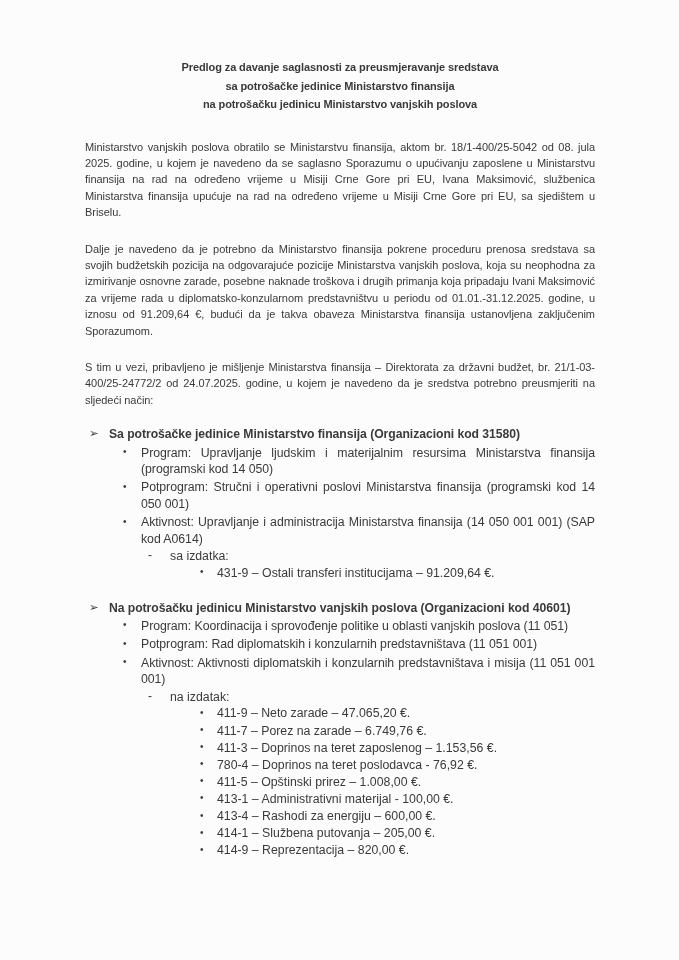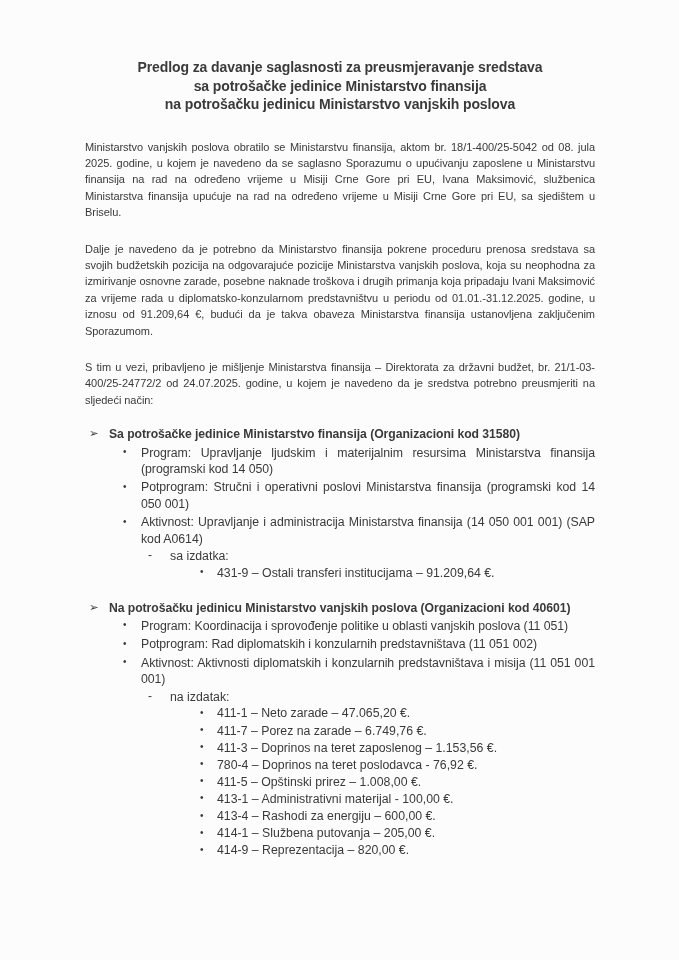--- a/index.html
+++ b/index.html
@@ -26,21 +26,21 @@
     left: 85px;
     top: 0;
     width: 510px;
   }
 
   
   .doc-title {
     margin-top: 58px;
     text-align: center;
     font-weight: bold;
-    font-size: 14px;
+    font-size: 11px;
     line-height: 18.5px;
     letter-spacing: -0.1px;
   }
   .doc-title .tline { display: block; }
 
   
   .para {
     text-align: justify;
     font-size: 11px;
     line-height: 16.4px;
@@ -166,35 +166,35 @@
         <span class="arrow-bullet">➢</span>
         <span>Na potrošačku jedinicu Ministarstvo vanjskih poslova (Organizacioni kod 40601)</span>
       </div>
 
       <div class="lvl1">
         <span class="dot-bullet">•</span>
         <span>Program: Koordinacija i sprovođenje politike u oblasti vanjskih poslova (11 051)</span>
       </div>
       <div class="lvl1">
         <span class="dot-bullet">•</span>
-        <span>Potprogram: Rad diplomatskih i konzularnih predstavništava (11 051 002)</span>
+        <span>Potprogram: Rad diplomatskih i konzularnih predstavništava (11 051 001)</span>
       </div>
       <div class="lvl1">
         <span class="dot-bullet">•</span>
         <span>Aktivnost: Aktivnosti diplomatskih i konzularnih predstavništava i misija (11 051 001 001)</span>
       </div>
 
       <div class="lvl2">
         <span class="dash-bullet">-</span>
         <span>na izdatak:</span>
       </div>
 
       <div class="lvl3">
         <span class="dot-bullet">•</span>
-        <span>411-1 – Neto zarade – 47.065,20 €.</span>
+        <span>411-9 – Neto zarade – 47.065,20 €.</span>
       </div>
       <div class="lvl3">
         <span class="dot-bullet">•</span>
         <span>411-7 – Porez na zarade – 6.749,76 €.</span>
       </div>
       <div class="lvl3">
         <span class="dot-bullet">•</span>
         <span>411-3 – Doprinos na teret zaposlenog – 1.153,56 €.</span>
       </div>
       <div class="lvl3">

